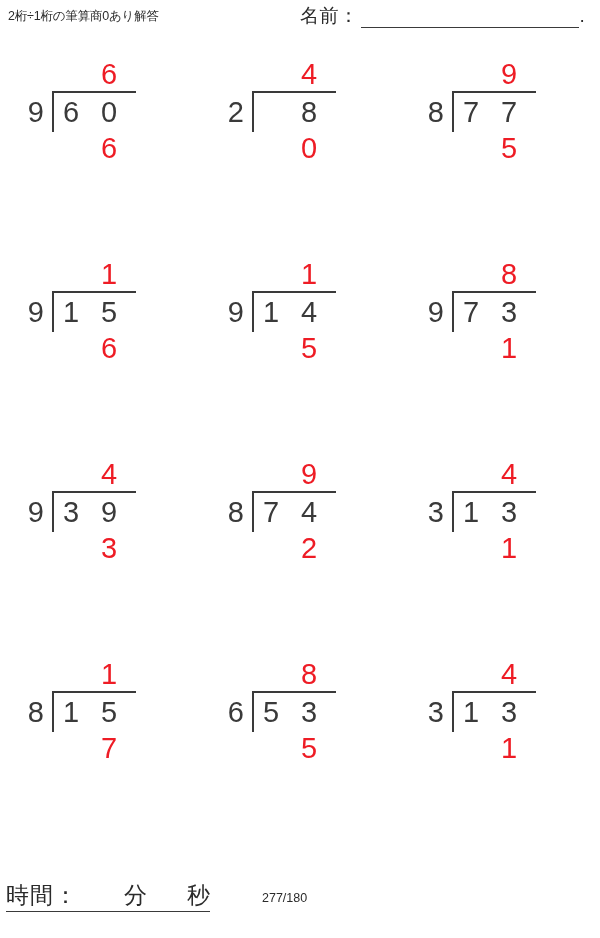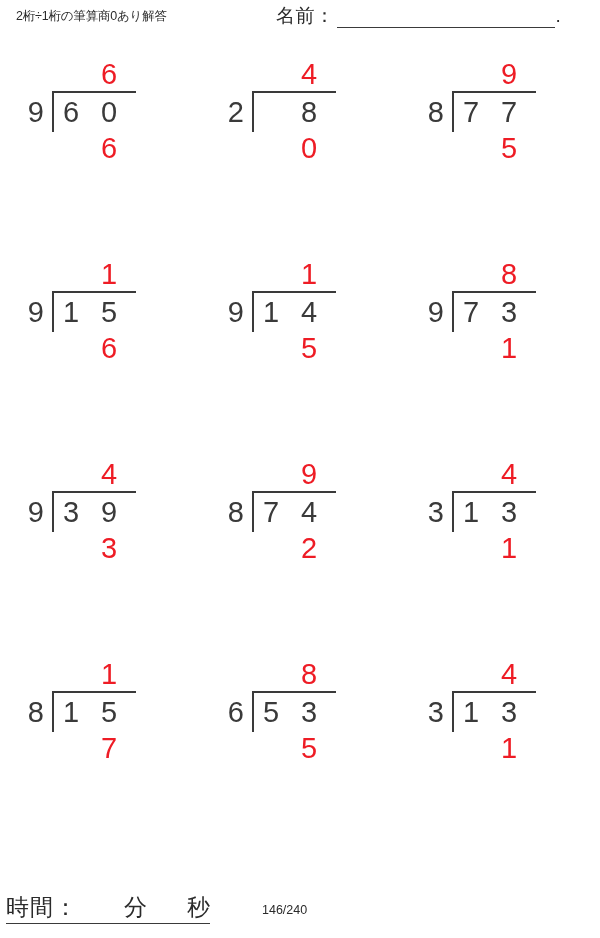--- a/index.html
+++ b/index.html
@@ -25,25 +25,24 @@
   }
   #worksheet-title {
     position: absolute;
     left: 8px;
     top: 9px;
     font-size: 12.5px;
     line-height: 14px;
     letter-spacing: -0.2px;
     color: #2b2b2b;
     white-space: nowrap;
-    margin-left: 8px;
   }
   #name-field {
     position: absolute;
-    left: 276px;
+    left: 300px;
     top: 4px;
     display: flex;
     align-items: center;
     white-space: nowrap;
   }
   #name-label {
     font-size: 19px;
     line-height: 24px;
     color: #2b2b2b;
     letter-spacing: 0.5px;
@@ -158,21 +157,21 @@
     font-size: 29px;
     line-height: 32px;
     color: #ee1c25;
     font-weight: 300;
   }
 
   
   #footer {
     position: absolute;
     left: 0;
-    bottom: 0;
+    bottom: 12px;
     width: 569px;
     height: 52px;
   }
   #time-field {
     position: absolute;
     left: 6px;
     top: 8px;
     display: flex;
     align-items: baseline;
     border-bottom: 1.6px solid #3a3a3a;
@@ -384,15 +383,15 @@
 
 <div id="footer">
   <div id="time-field">
     <span id="time-label">時間：</span>
     <span id="time-gap-1"></span>
     <span id="time-minute">分</span>
     <span id="time-gap-2"></span>
     <span id="time-second">秒</span>
   </div>
 
-  <div id="page-counter">146/240</div>
+  <div id="page-counter">277/180</div>
 
 </div>
 
 </body></html>

